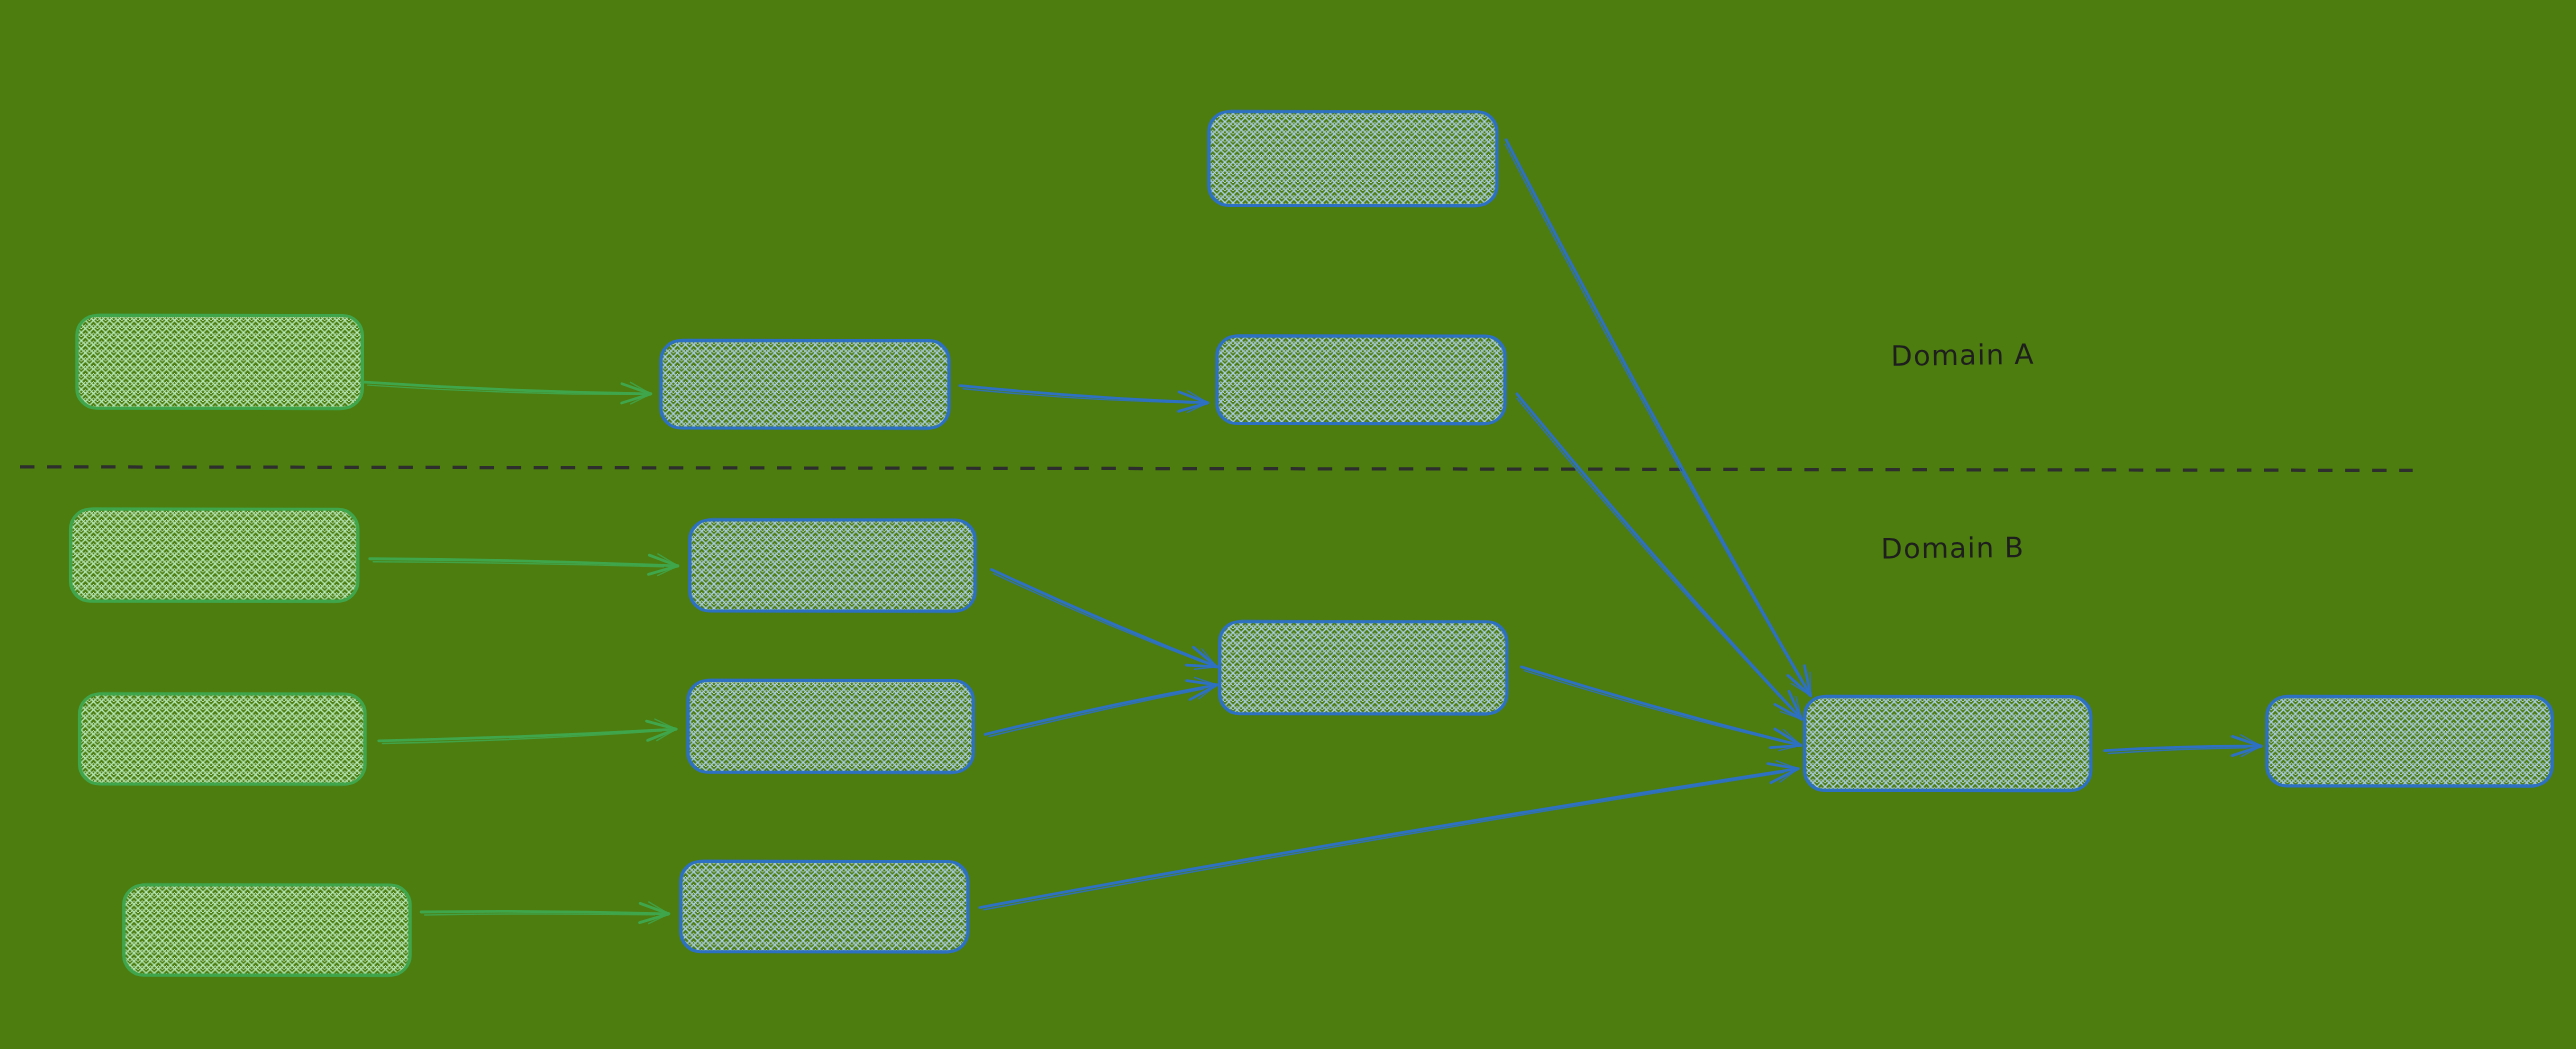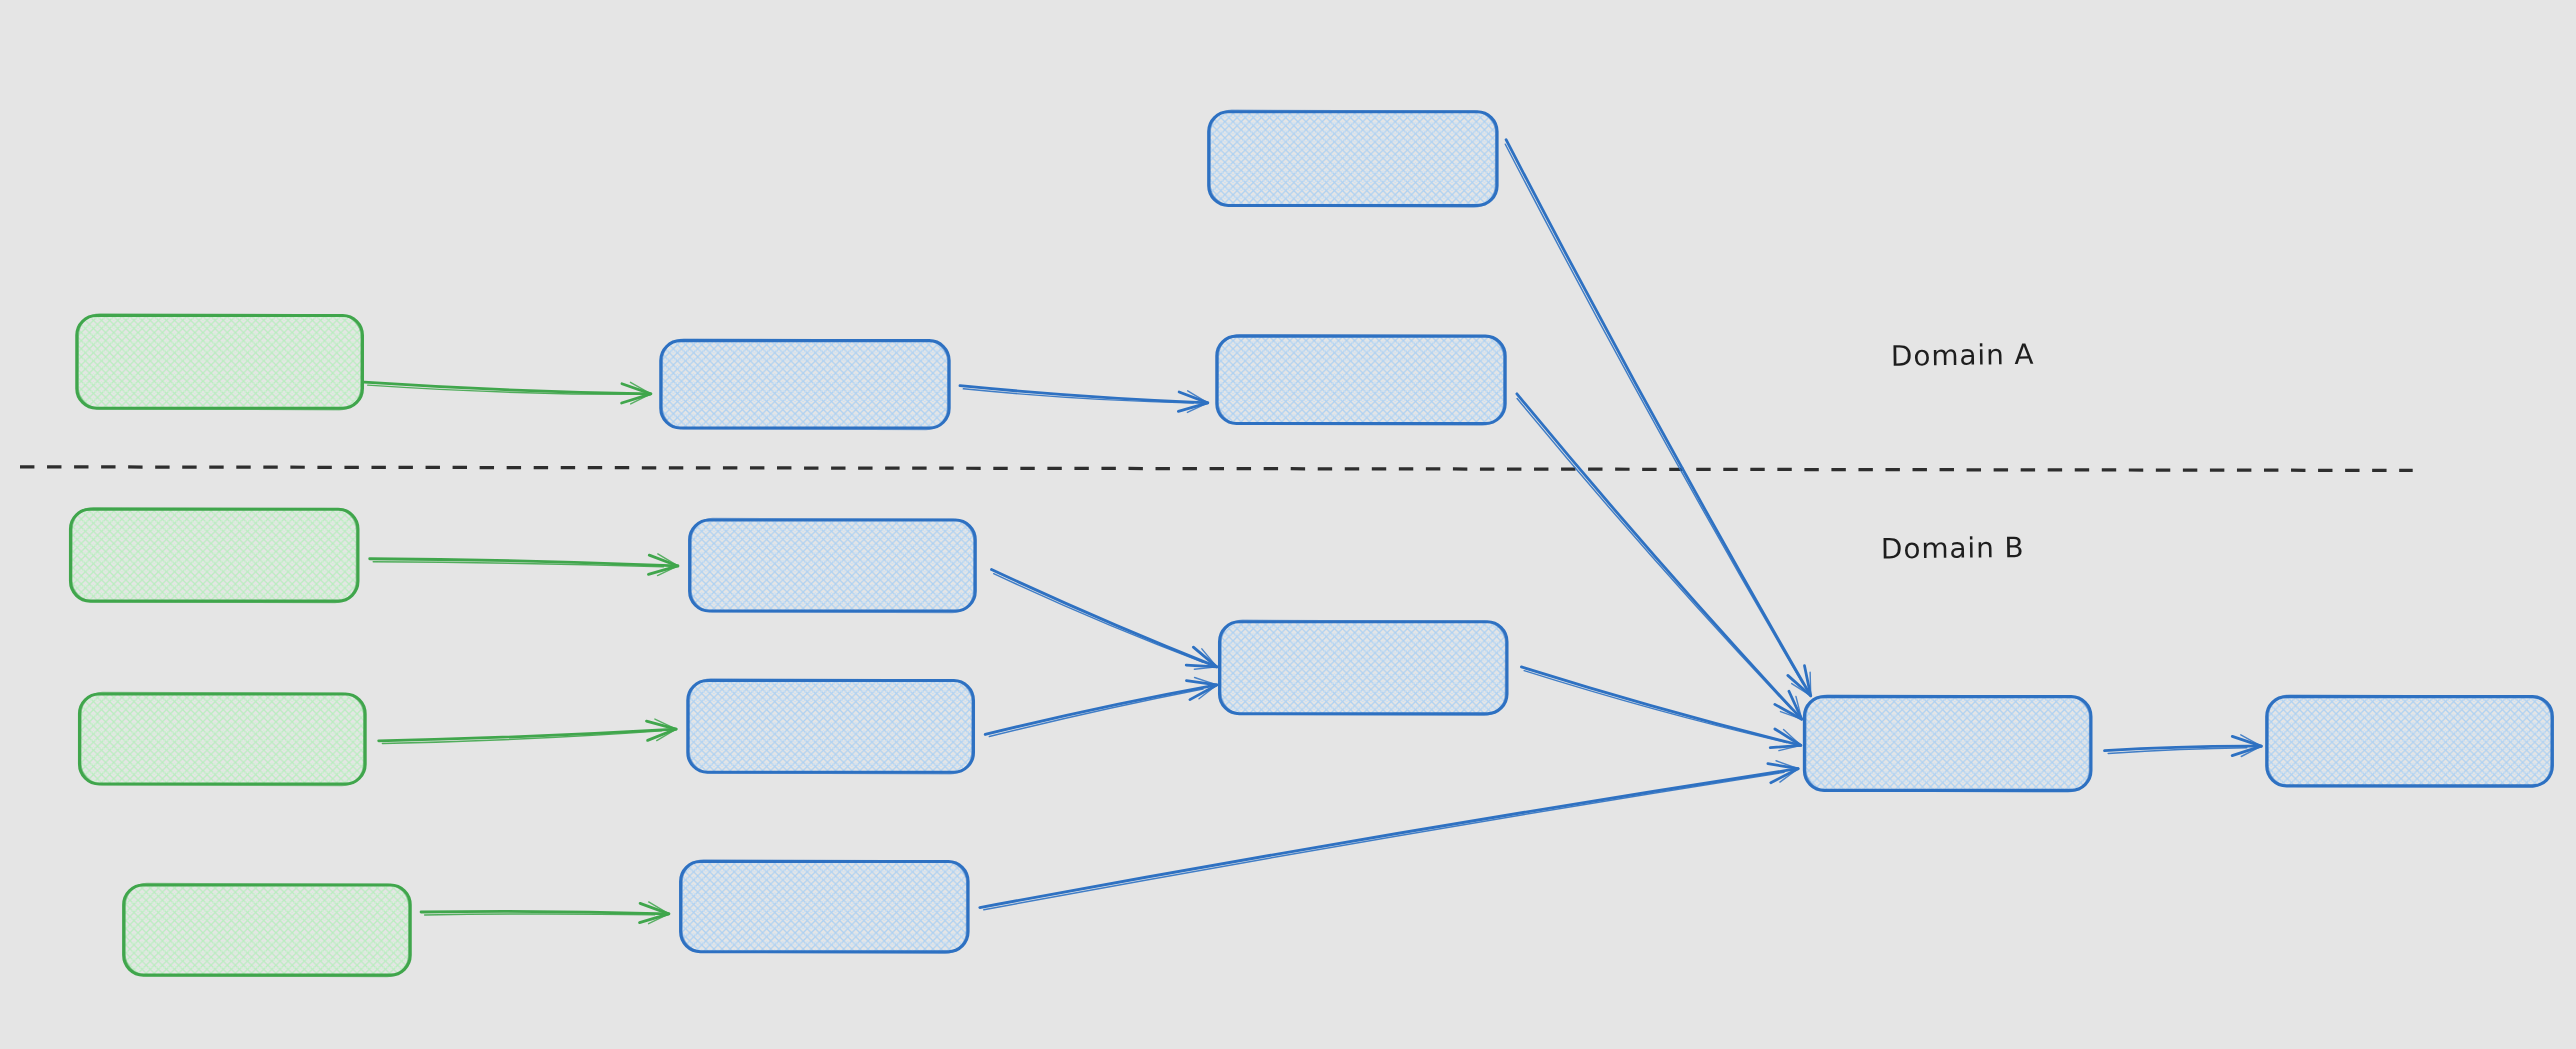--- a/index.html
+++ b/index.html
@@ -1,20 +1,20 @@
 <!DOCTYPE html>
 <html style="font-size:14.4px"><head>
 <meta charset="utf-8">
 <style>
   html, body { margin: 0; padding: 0; background: #ffffff; }
   .canvas {
     position: relative;
     width: 2576px;
     height: 1049px;
-    background: #e5e5e5;
+    background: #4d7c0f;
     overflow: hidden;
     font-family: "DejaVu Sans", "Liberation Sans", sans-serif;
   }
   svg#diagram { display: block; width: 2576px; height: 1049px; }
   .domain-label {
     font-family: "DejaVu Sans", "Liberation Sans", sans-serif;
     font-size: 31px;
     font-weight: 500;
     fill: #1e1e1e;
     letter-spacing: 1px;

